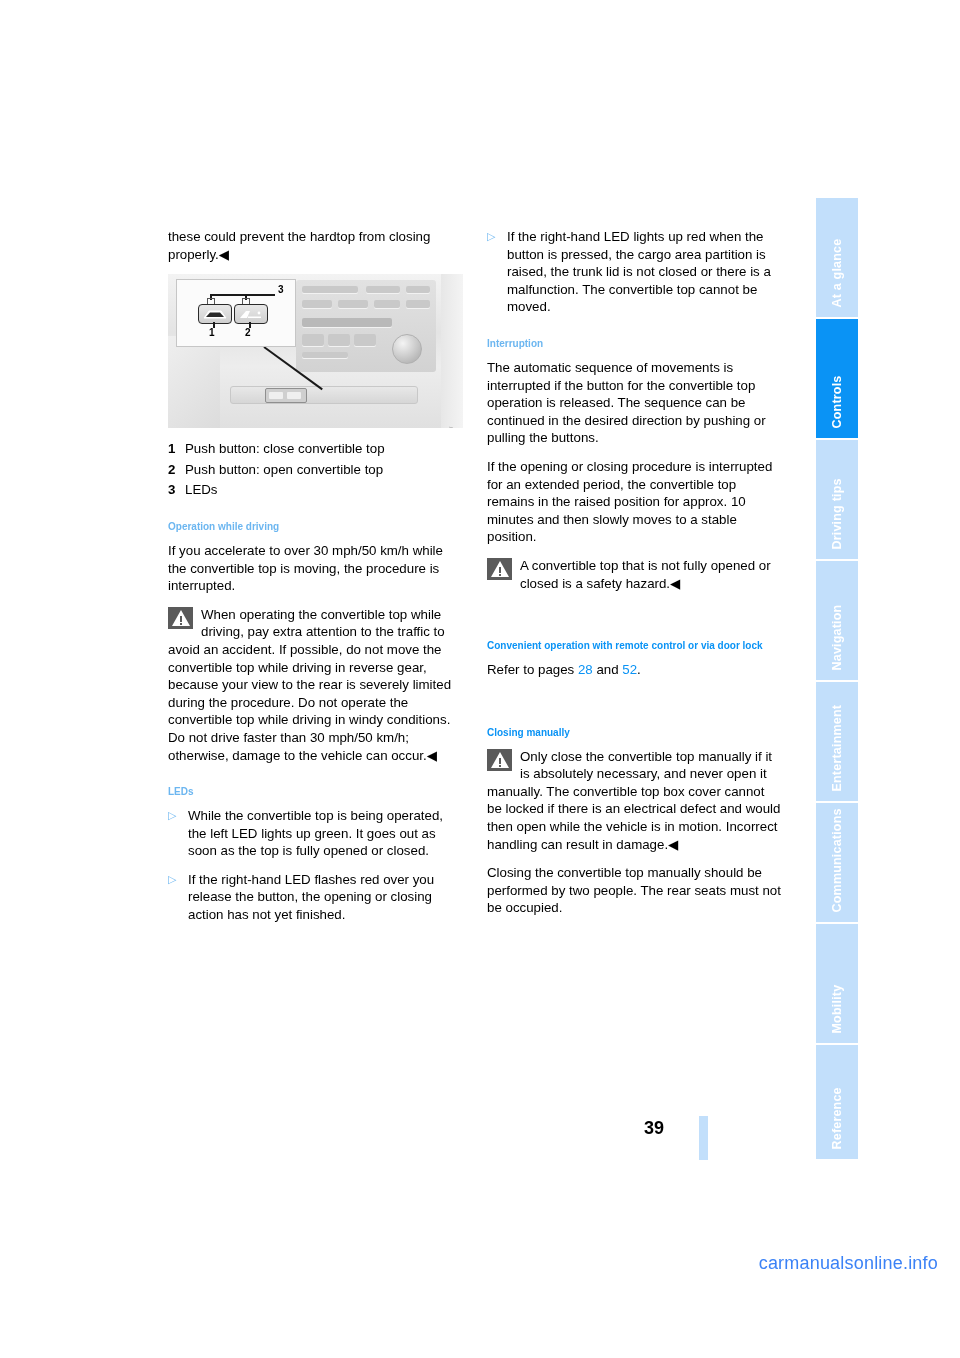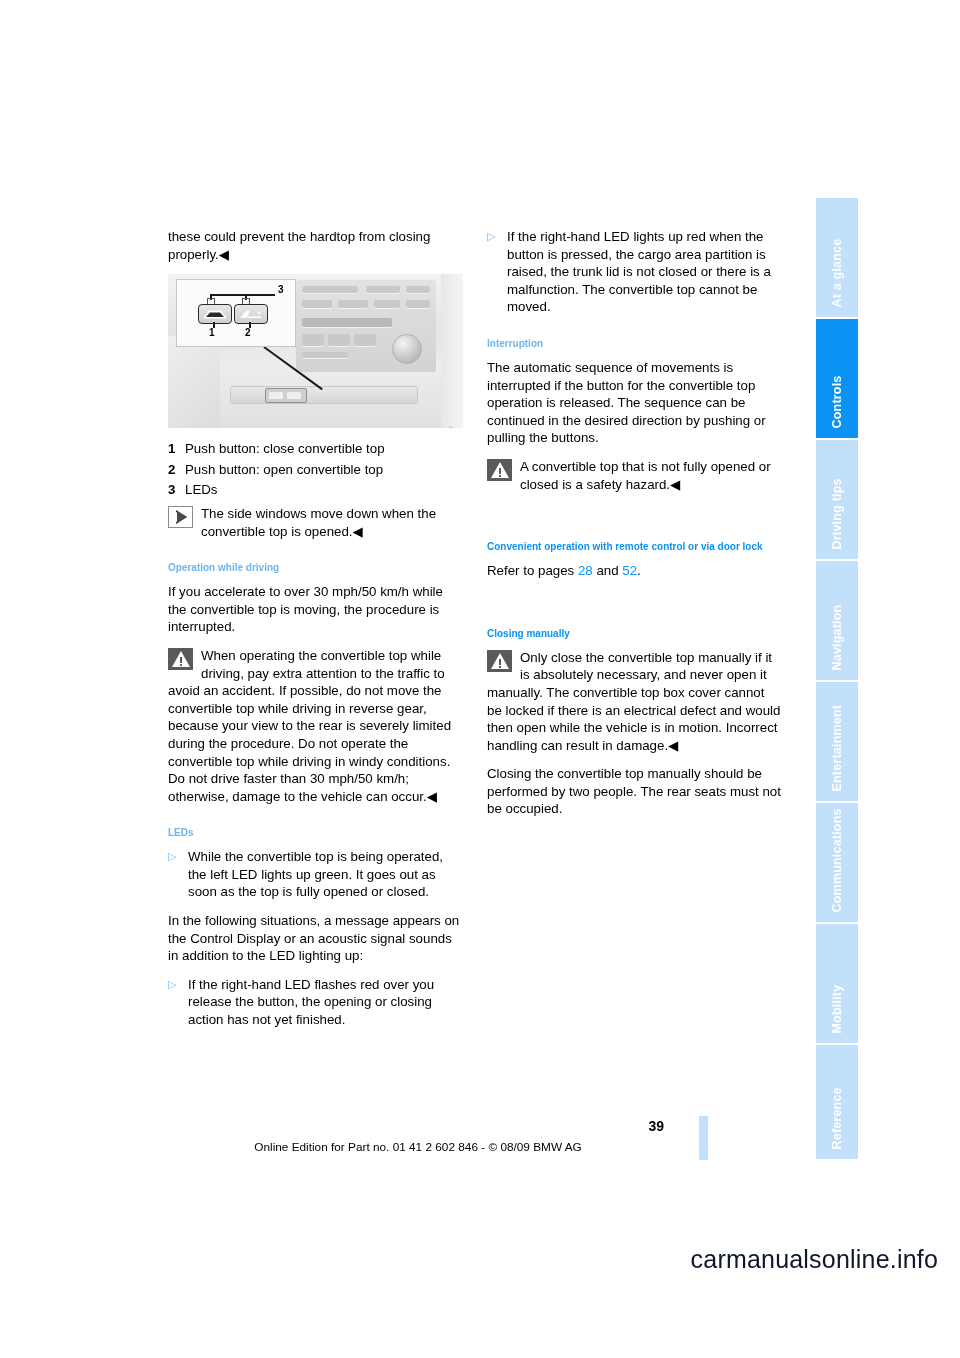--- a/index.html
+++ b/index.html
@@ -305,21 +305,21 @@
     position: absolute;
     left: 168px;
     top: 1108px;
     width: 540px;
     height: 60px;
   }
   .pagenum {
     position: absolute;
     right: 44px;
     top: 10px;
-    font-size: 14px;
+    font-size: 18px;
     font-weight: bold;
     color: #000;
   }
   .footer-rule {
     position: absolute;
     right: 0px;
     top: 8px;
     width: 9px;
     height: 44px;
     background: #c2dffb;
@@ -332,22 +332,22 @@
     text-align: center;
     font-size: 11.8px;
     color: #000;
   }
 
   
   .watermark {
     position: absolute;
     right: 22px;
     bottom: 12px;
-    font-size: 25px;
-    color: #0f172a;
+    font-size: 18px;
+    color: #3b82f6;
     letter-spacing: .2px;
   }
 </style>
 </head>
 <body>
 
 <div class="page">
 
   <div class="col col-left">
 
@@ -422,64 +422,57 @@
       <div class="numitem">
         <span class="num">2</span>
         <span class="txt">Push button: open convertible top</span>
       </div>
       <div class="numitem">
         <span class="num">3</span>
         <span class="txt">LEDs</span>
       </div>
     </div>
 
-    <div class="noteblock">
-      <div class="icon-box icon-info">
-        <div class="tri-out"></div>
-          <div class="tri-in"></div>
-      </div>
-      <span>The side windows move down when the convertible top is opened.◀</span>
-    </div>
 
     <h2>Operation while driving</h2>
     <p>If you accelerate to over 30 mph/50 km/h while the convertible top is moving, the procedure is interrupted.</p>
 
     <div class="noteblock">
       <div class="icon-box icon-warn">
         <div class="wtri"></div>
           <div class="wbang"></div>
           <div class="wdot"></div>
       </div>
       <span>When operating the convertible top while driving, pay extra attention to the traffic to avoid an accident. If possible, do not move the convertible top while driving in reverse gear, because your view to the rear is severely limited during the procedure. Do not operate the convertible top while driving in windy conditions. Do not drive faster than 30 mph/50 km/h; otherwise, damage to the vehicle can occur.◀</span>
     </div>
 
     <h2>LEDs</h2>
 
     <div class="bullet">
       <span class="tri">▷</span>
       <span class="btxt">While the convertible top is being operated, the left LED lights up green. It goes out as soon as the top is fully opened or closed.</span>
     </div>
 
-    <p>In the following situations, a message appears on the Control Display or an acoustic signal sounds in addition to the LED lighting up:</p>
 
     <div class="bullet">
       <span class="tri">▷</span>
       <span class="btxt">If the right-hand LED flashes red over you release the button, the opening or closing action has not yet finished.</span>
     </div>
   </div>
 
   <div class="col col-right">
 
     <div class="bullet">
       <span class="tri">▷</span>
       <span class="btxt">If the right-hand LED lights up red when the button is pressed, the cargo area partition is raised, the trunk lid is not closed or there is a malfunction. The convertible top cannot be moved.</span>
     </div>
 
     <h2>Interruption</h2>
     <p>The automatic sequence of movements is interrupted if the button for the convertible top operation is released. The sequence can be continued in the desired direction by pushing or pulling the buttons.</p>
+    <p>If the opening or closing procedure is interrupted for an extended period, the convertible top remains in the raised position for approx. 10 minutes and then slowly moves to a stable position.</p>
 
     <div class="noteblock">
       <div class="icon-box icon-warn">
         <div class="wtri"></div>
           <div class="wbang"></div>
           <div class="wdot"></div>
       </div>
       <span>A convertible top that is not fully opened or closed is a safety hazard.◀</span>
     </div>
 
@@ -525,18 +518,17 @@
       <span class="tab-label">Mobility</span>
     </div>
     <div class="tab" style="top:847px;height:114px;">
       <span class="tab-label">Reference</span>
     </div>
   </div>
 
   <div class="footer">
     <div class="pagenum">39</div>
     <div class="footer-rule"></div>
-    <div class="footer-credit">Online Edition for Part no. 01 41 2 602 846 - © 08/09 BMW AG</div>
   </div>
 
   <div class="watermark">carmanualsonline.info</div>
 
 </div>
 
 </body></html>

